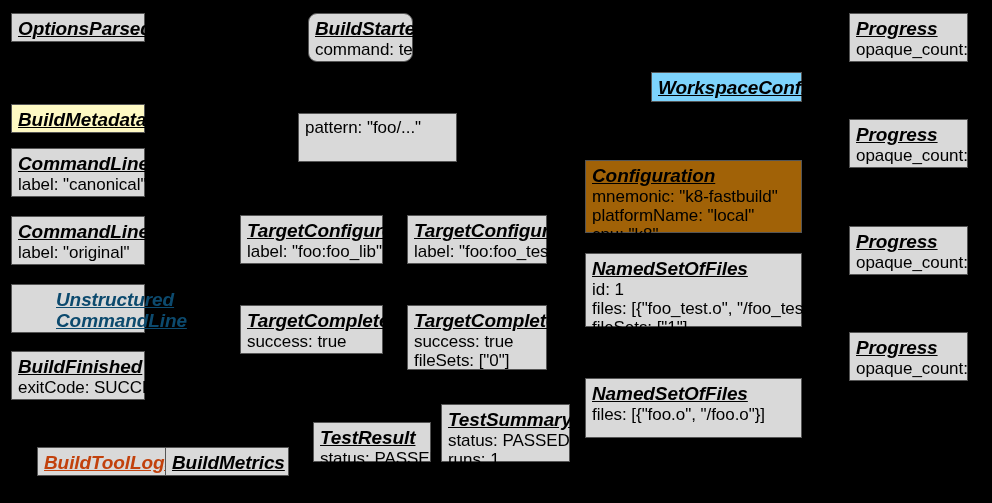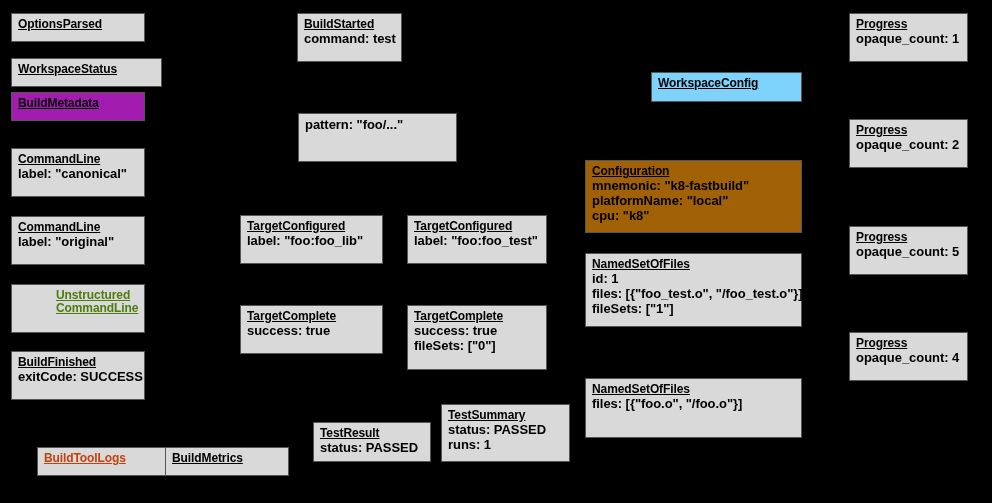--- a/index.html
+++ b/index.html
@@ -20,82 +20,80 @@
     position: absolute;
     box-sizing: border-box;
     background: #d9d9d9;
     border: 1px solid #555555;
     padding: 4px 5px 4px 6px;
     color: #000000;
     line-height: 1.12;
   }
   .node-title {
     display: block;
-    font-size: 12px;
+    font-size: 19px;
     font-weight: bold;
     text-decoration: underline;
     letter-spacing: -0.1px;
     white-space: nowrap;
     margin-bottom: 1px;
+    font-style: italic;
   }
   .node-title.wrap {
     white-space: normal;
   }
   .node-fields {
     display: block;
   }
   .node-field {
     display: block;
-    font-size: 13px;
-    font-weight: bold;
+    font-size: 17px;
+    font-weight: normal;
     white-space: nowrap;
     letter-spacing: -0.05px;
   }
 </style>
 </head>
 <body>
 
 <div id="canvas" style="width: 992px; height: 503px; background: rgb(0, 0, 0);">
     <div class="node" style="left: 11px; top: 13px; width: 134px; height: 29px; background: rgb(217, 217, 217); border-color: rgb(85, 85, 85); color: rgb(0, 0, 0);">
       <span class="node-title">OptionsParsed</span>
     </div>
-    <div class="node" style="left: 11px; top: 58px; width: 151px; height: 29px; background: rgb(217, 217, 217); border-color: rgb(85, 85, 85); color: rgb(0, 0, 0);">
-      <span class="node-title">WorkspaceStatus</span>
-    </div>
-    <div class="node" style="left: 11px; top: 92px; width: 134px; height: 29px; background: #a21caf; border-color: rgb(85, 85, 85); color: rgb(0, 0, 0);">
+    <div class="node" style="left: 11px; top: 104px; width: 134px; height: 29px; background: #fef9c3; border-color: rgb(85, 85, 85); color: rgb(0, 0, 0);">
       <span class="node-title">BuildMetadata</span>
     </div>
     <div class="node" style="left: 11px; top: 148px; width: 134px; height: 49px; background: rgb(217, 217, 217); border-color: rgb(85, 85, 85); color: rgb(0, 0, 0);">
       <span class="node-title">CommandLine</span>
       <span class="node-fields">
         <span class="node-field">label: "canonical"</span>
       </span>
     </div>
     <div class="node" style="left: 11px; top: 216px; width: 134px; height: 49px; background: rgb(217, 217, 217); border-color: rgb(85, 85, 85); color: rgb(0, 0, 0);">
       <span class="node-title">CommandLine</span>
       <span class="node-fields">
         <span class="node-field">label: "original"</span>
       </span>
     </div>
-    <div class="node" style="left: 11px; top: 284px; width: 134px; height: 49px; background: rgb(217, 217, 217); border-color: rgb(85, 85, 85); color: #4d7c0f; padding-left: 44px;">
+    <div class="node" style="left: 11px; top: 284px; width: 134px; height: 49px; background: rgb(217, 217, 217); border-color: rgb(85, 85, 85); color: #0c4a6e; padding-left: 44px;">
       <span class="node-title wrap">Unstructured CommandLine</span>
     </div>
     <div class="node" style="left: 11px; top: 351px; width: 134px; height: 49px; background: rgb(217, 217, 217); border-color: rgb(85, 85, 85); color: rgb(0, 0, 0);">
       <span class="node-title">BuildFinished</span>
       <span class="node-fields">
         <span class="node-field">exitCode: SUCCESS</span>
       </span>
     </div>
     <div class="node" style="left: 11px; top: 447px; width: 134px; height: 29px; background: rgb(217, 217, 217); border-color: rgb(85, 85, 85); color: #c2410c; margin-left: 26px;">
       <span class="node-title">BuildToolLogs</span>
     </div>
     <div class="node" style="left: 165px; top: 447px; width: 124px; height: 29px; background: rgb(217, 217, 217); border-color: rgb(85, 85, 85); color: rgb(0, 0, 0);">
       <span class="node-title">BuildMetrics</span>
     </div>
-    <div class="node" style="left: 297px; top: 13px; width: 105px; height: 49px; background: rgb(217, 217, 217); border-color: rgb(85, 85, 85); color: rgb(0, 0, 0);">
+    <div class="node" style="left: 308px; top: 13px; width: 105px; height: 49px; background: rgb(217, 217, 217); border-color: rgb(85, 85, 85); color: rgb(0, 0, 0); border-radius: 9px;">
       <span class="node-title">BuildStarted</span>
       <span class="node-fields">
         <span class="node-field">command: test</span>
       </span>
     </div>
     <div class="node" style="left: 298px; top: 113px; width: 159px; height: 49px; background: rgb(217, 217, 217); border-color: rgb(85, 85, 85); color: rgb(0, 0, 0);">
       <span class="node-fields">
         <span class="node-field">pattern: "foo/..."</span>
       </span>
     </div>

